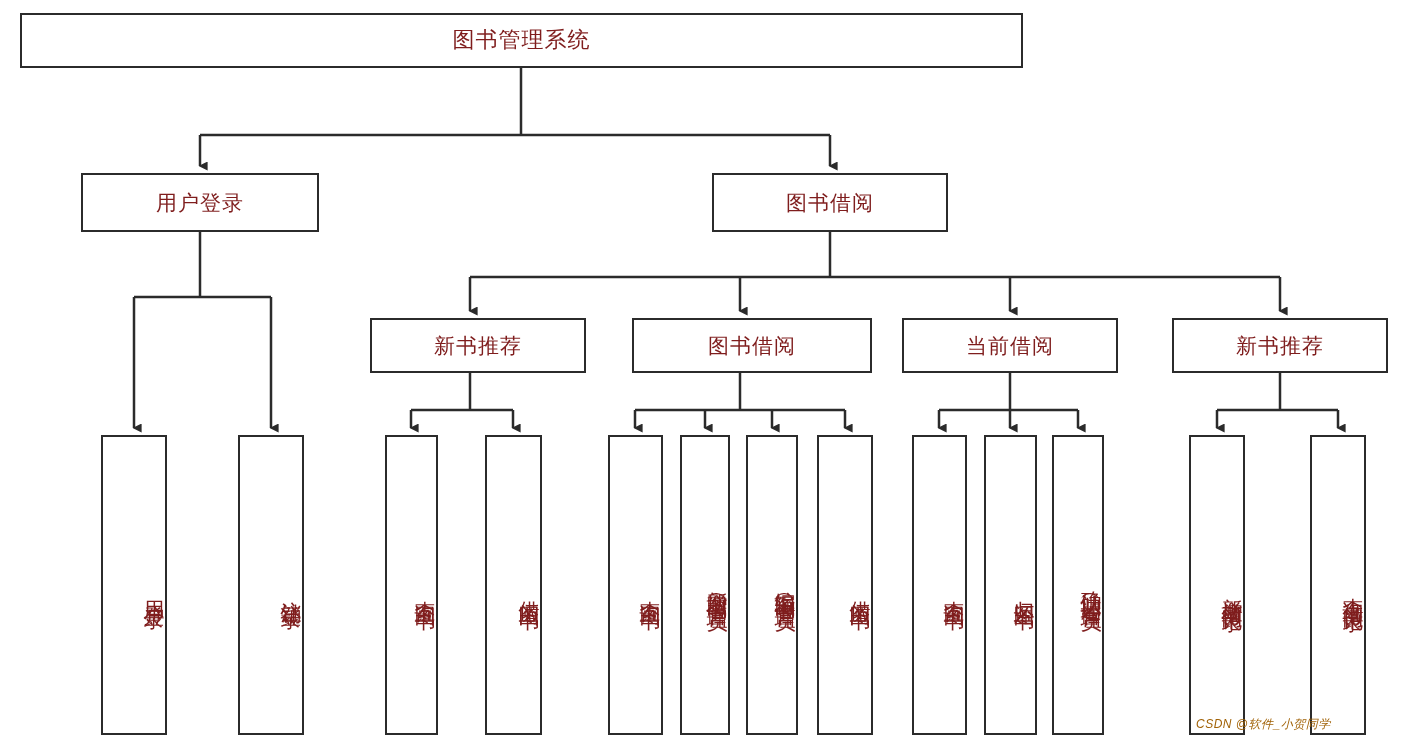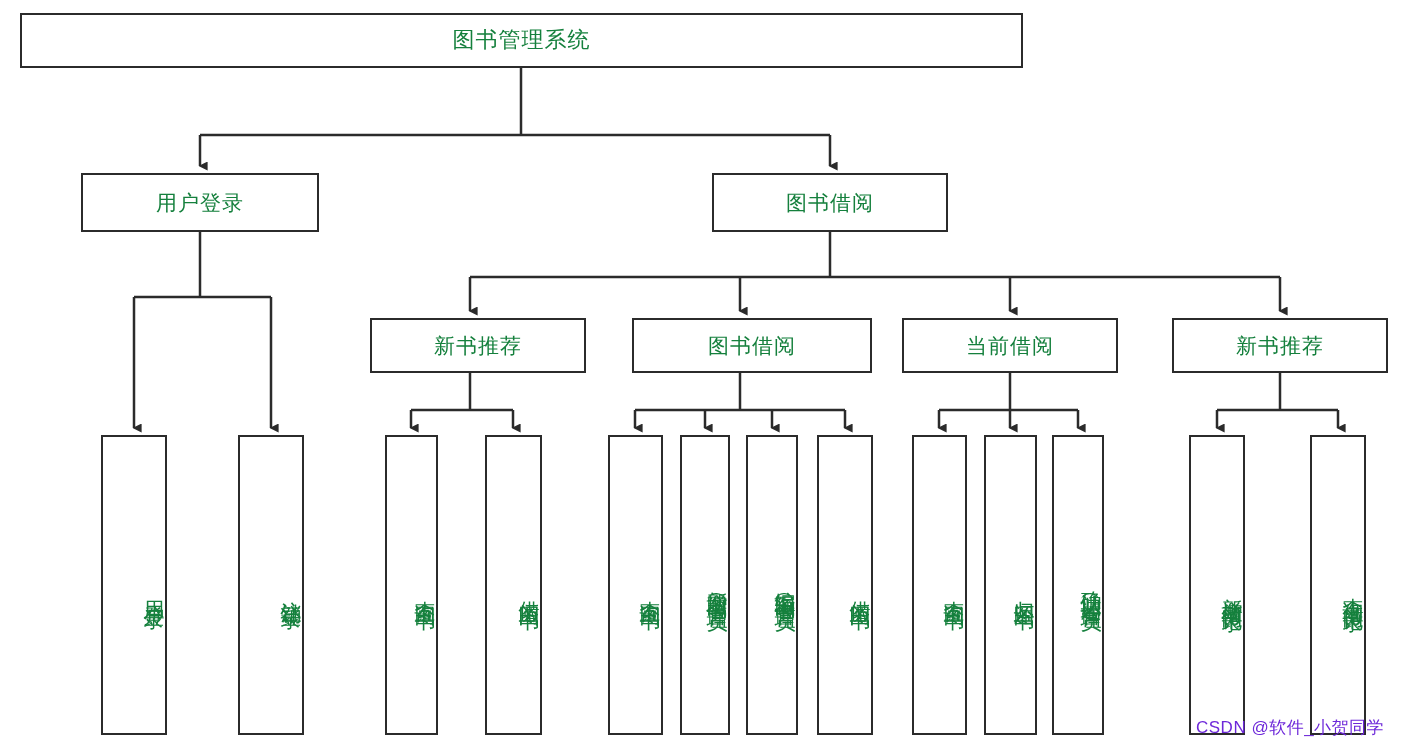--- a/index.html
+++ b/index.html
@@ -26,21 +26,21 @@
     pointer-events: none;
   }
   .node {
     position: absolute;
     box-sizing: border-box;
     border: 2.5px solid #2b2b2b;
     background: #ffffff;
     display: flex;
     align-items: center;
     justify-content: center;
-    color: #15803d;
+    color: #7f1d1d;
   }
   .node.horiz {
     font-size: 21px;
     letter-spacing: 1px;
     line-height: 1.2;
   }
   .node.root {
     font-size: 22px;
   }
   .node.leaf {
@@ -53,24 +53,25 @@
     letter-spacing: 3px;
   }
   .node.leaf .vtext {
     writing-mode: vertical-rl;
     text-orientation: upright;
     display: block;
     line-height: 1.0;
   }
   .watermark {
     position: absolute;
-    font-size: 17px;
-    color: #6d28d9;
+    font-size: 12px;
+    color: #a16207;
     white-space: nowrap;
     letter-spacing: 0.5px;
+    font-style: italic;
   }
 </style>
 </head>
 <body>
 
 <div id="canvas">
 
   <svg class="wires" viewBox="0 0 1405 747" xmlns="http://www.w3.org/2000/svg">
     <defs>
       <marker id="arrow" markerWidth="9" markerHeight="9" refX="4.5" refY="7.6" orient="auto" markerUnits="userSpaceOnUse">

